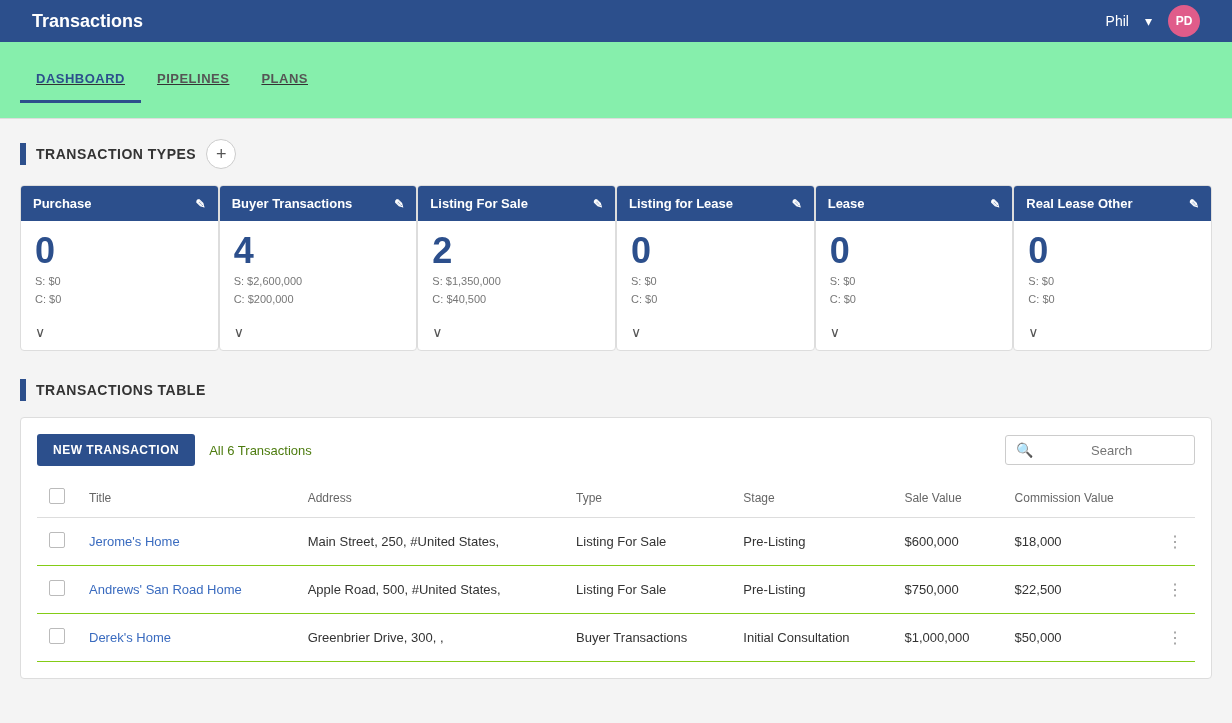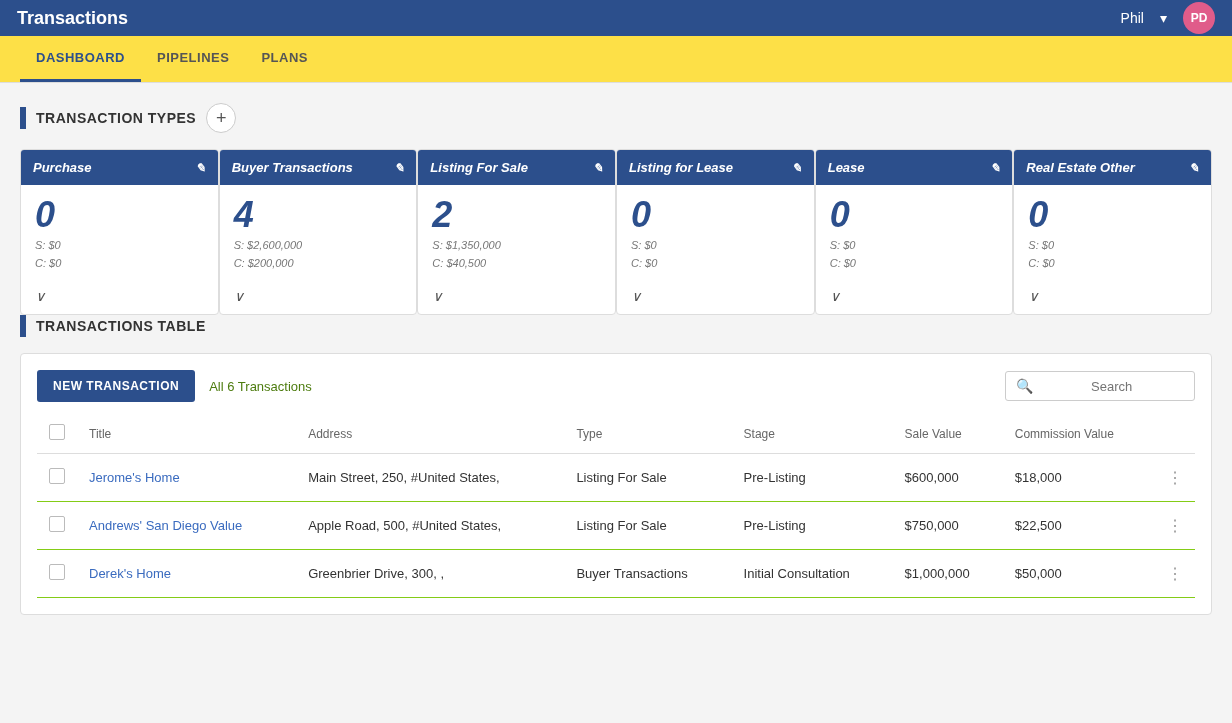--- a/index.html
+++ b/index.html
@@ -5,39 +5,40 @@
     * { box-sizing: border-box; margin: 0; padding: 0; }
     body { font-family: Arial, sans-serif; background: #f4f4f4; font-size: 13px; color: #333; }
 
     
     .header {
       background: #2c4f8c;
       color: white;
       display: flex;
       align-items: center;
       justify-content: space-between;
-      padding: 0 17px;
-      height: 36px;
+      padding: 0 32px;
+      height: 42px;
     }
     .header-title { font-size: 18px; font-weight: bold; }
     .header-user { display: flex; align-items: center; gap: 16px; font-size: 14px; cursor: pointer; }
     .avatar {
       width: 32px; height: 32px; border-radius: 50%;
       background: #e05c8a; color: white;
       display: flex; align-items: center; justify-content: center;
       font-size: 12px; font-weight: bold;
     }
 
     
     .tabs {
-      background: #fde047;
-      display: flex;
-      align-items: center;
-      padding: 0 20px;
+      background: #86efac;
+      display: flex;
+      align-items: center;
+      padding: 15px 20px;
       border-bottom: 1px solid #ddd;
+      text-decoration: underline;
     }
     .tab {
       padding: 14px 16px;
       font-size: 13px;
       font-weight: bold;
       color: #555;
       cursor: pointer;
       border-bottom: 3px solid transparent;
       text-transform: uppercase;
       letter-spacing: 0.5px;
@@ -76,22 +77,22 @@
       background: white;
       cursor: pointer;
       font-size: 18px;
       color: #555;
       display: flex; align-items: center; justify-content: center;
     }
 
     
     .cards-row {
       display: flex;
+      margin-bottom: 28px;
       flex-wrap: wrap;
-      font-style: italic;
     }
     .card {
       background: white;
       border-radius: 4px;
       border: 1px solid #ddd;
       flex: 1;
       min-width: 150px;
       max-width: 200px;
       overflow: hidden;
     }
@@ -285,21 +286,21 @@
         <div class="card-stats">
           <div>S: $0</div>
           <div>C: $0</div>
         </div>
       </div>
       <div class="card-chevron">∨</div>
     </div>
 
     <div class="card">
       <div class="card-header">
-        <span>Real Estate Other</span>
+        <span>Real Lease Other</span>
         <span class="card-edit">✎</span>
       </div>
       <div class="card-body">
         <div class="card-count">0</div>
         <div class="card-stats">
           <div>S: $0</div>
           <div>C: $0</div>
         </div>
       </div>
       <div class="card-chevron">∨</div>
@@ -353,21 +354,21 @@
           <td>$600,000</td>
           <td>$18,000</td>
           <td class="td-more">⋮</td>
         </tr>
 
         <tr>
           <td class="td-checkbox">
             <div class="checkbox-wrapper"></div>
           </td>
           <td class="td-title">
-            <a href="#">Andrews' San Diego Value</a>
+            <a href="#">Andrews' San Road Home</a>
           </td>
           <td>Apple Road, 500, #United States,</td>
           <td>Listing For Sale</td>
           <td>Pre-Listing</td>
           <td>$750,000</td>
           <td>$22,500</td>
           <td class="td-more">⋮</td>
         </tr>
 
         <tr>

